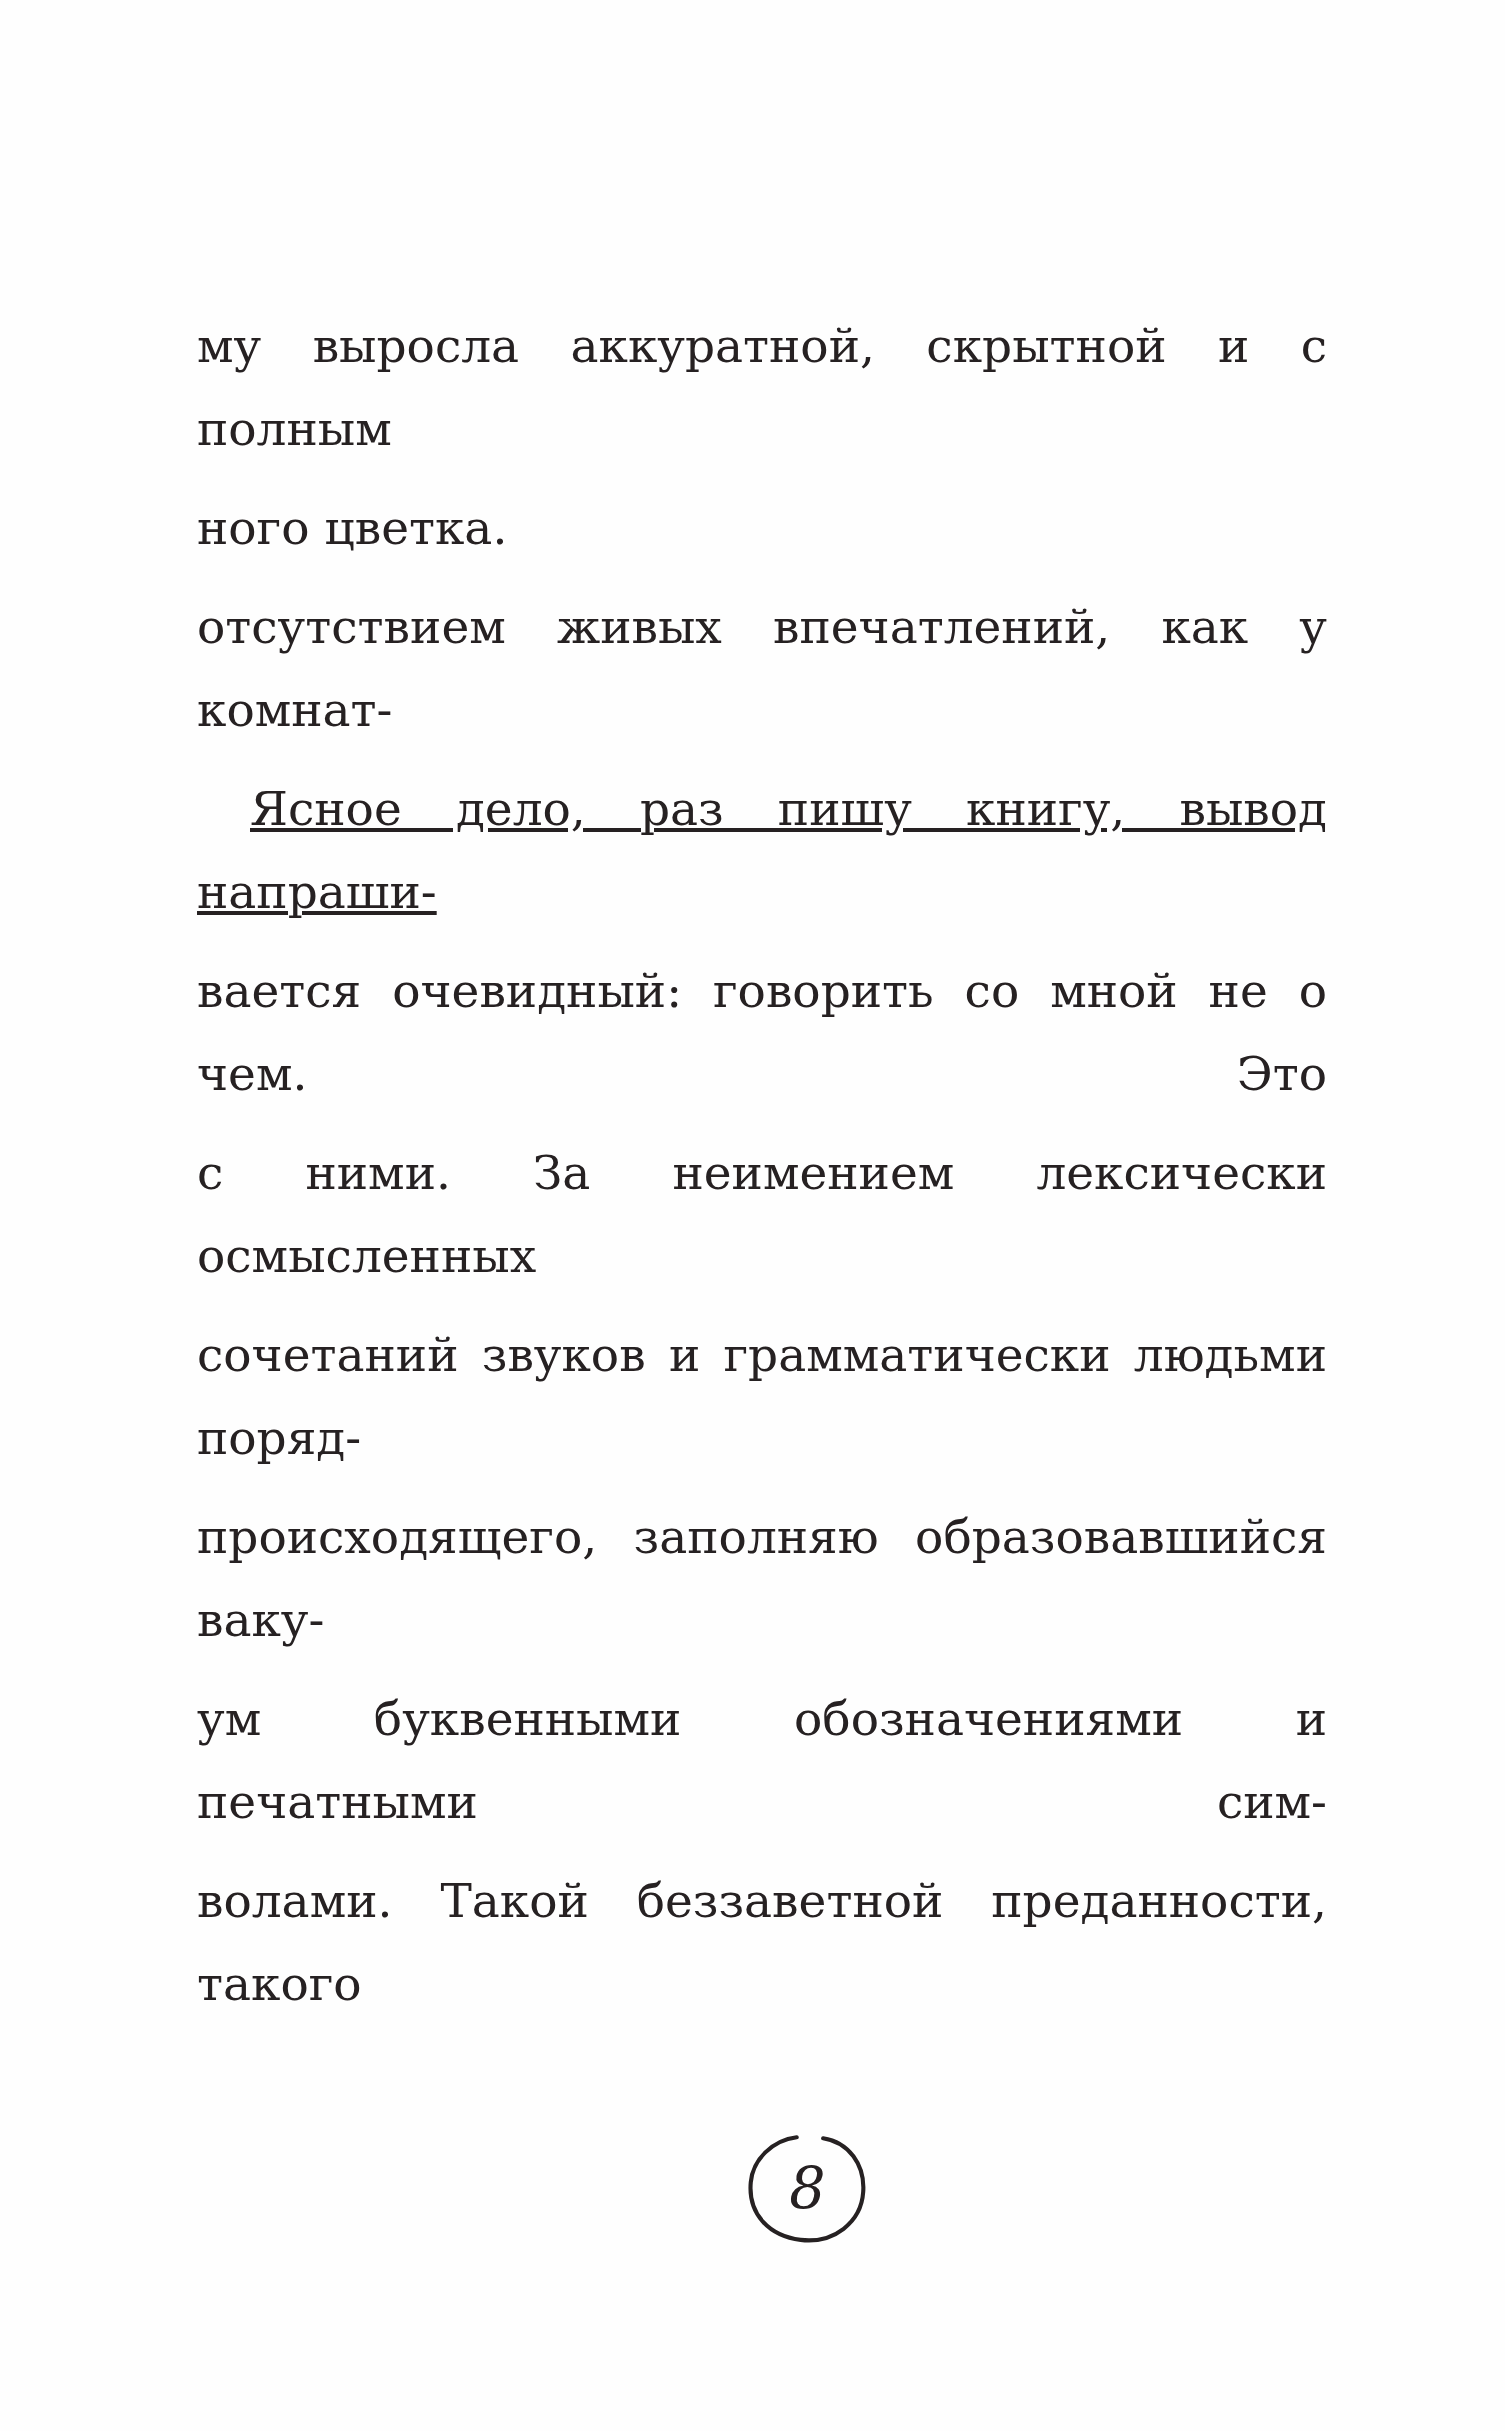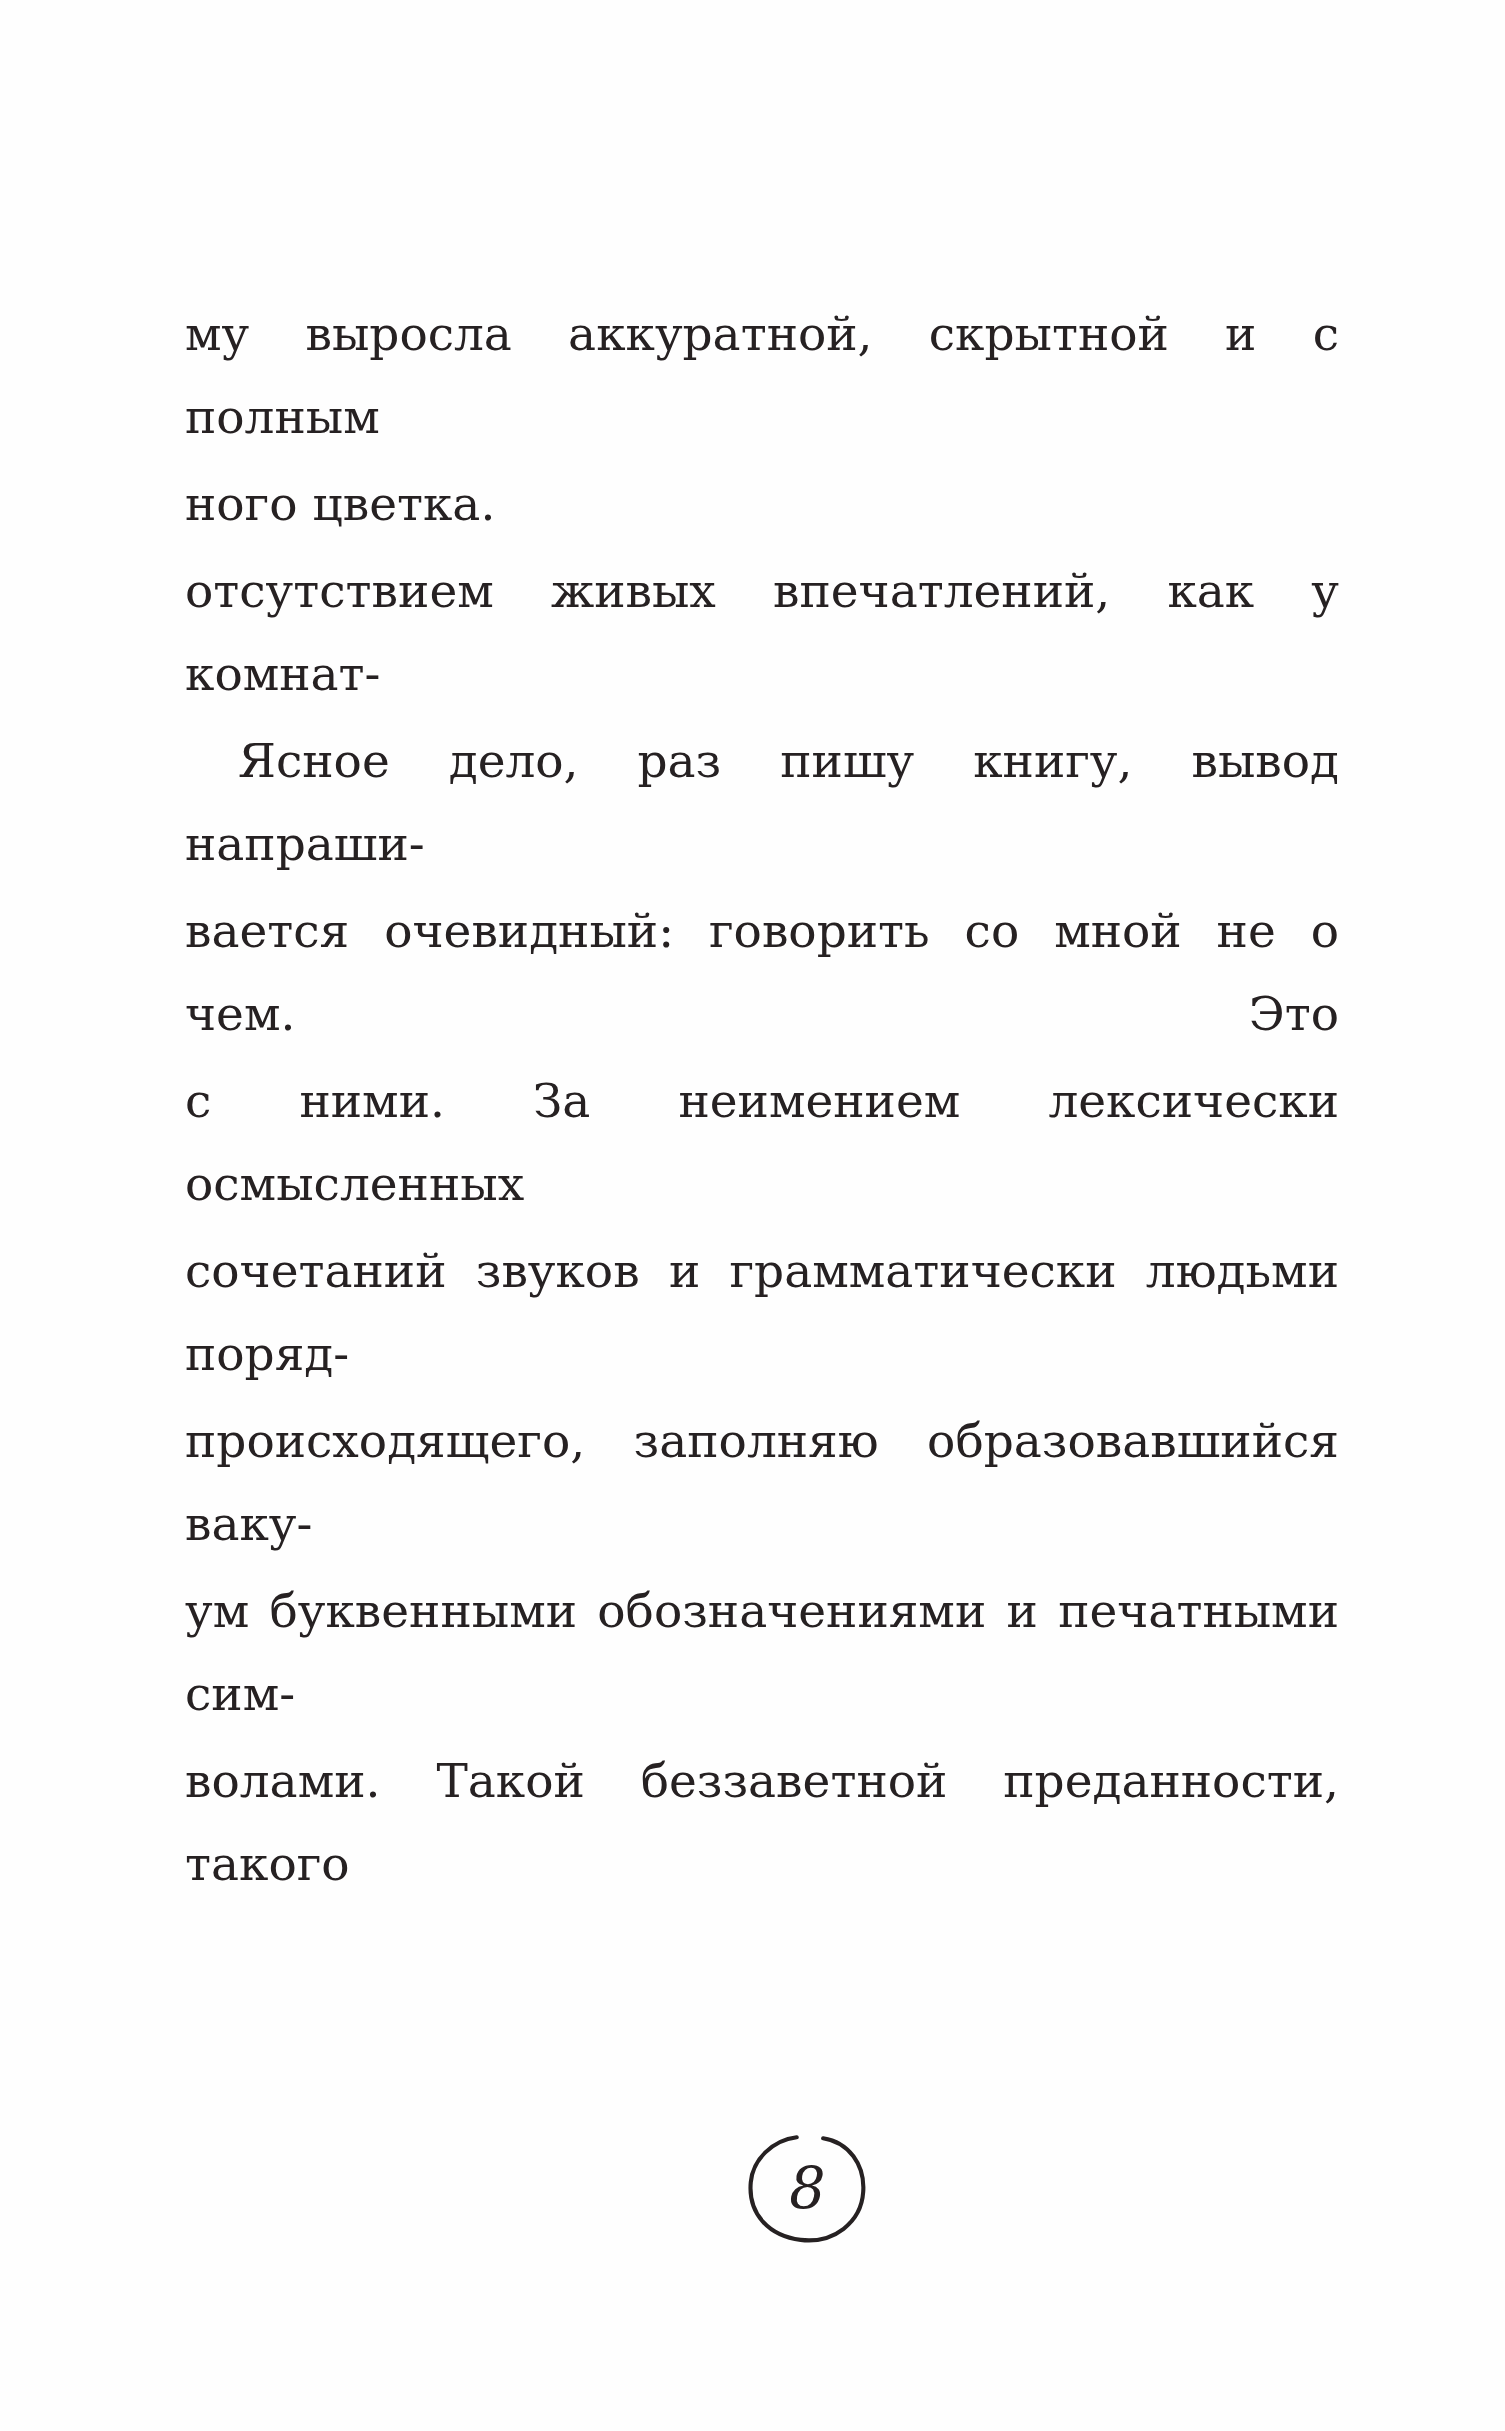--- a/index.html
+++ b/index.html
@@ -23,30 +23,31 @@
     position: absolute;
     left: 181px;
     top: 288px;
     width: 1162px;
     font-family: "DejaVu Serif", serif;
     font-size: 47px;
     line-height: 83px;
     color: #262122;
   }
   p.line {
-    margin: 4px;
+    margin: 16px;
     padding: 0;
     text-align: justify;
     text-align-last: justify;
   }
   p.line.para-end {
     text-align-last: left;
   }
   p.line.indent {
     text-indent: 53px;
+    text-decoration: underline;
   }
   .page-number {
     position: absolute;
     left: 741px;
     top: 2131px;
     width: 131px;
     height: 120px;
   }
   .page-number svg {
     position: absolute;

